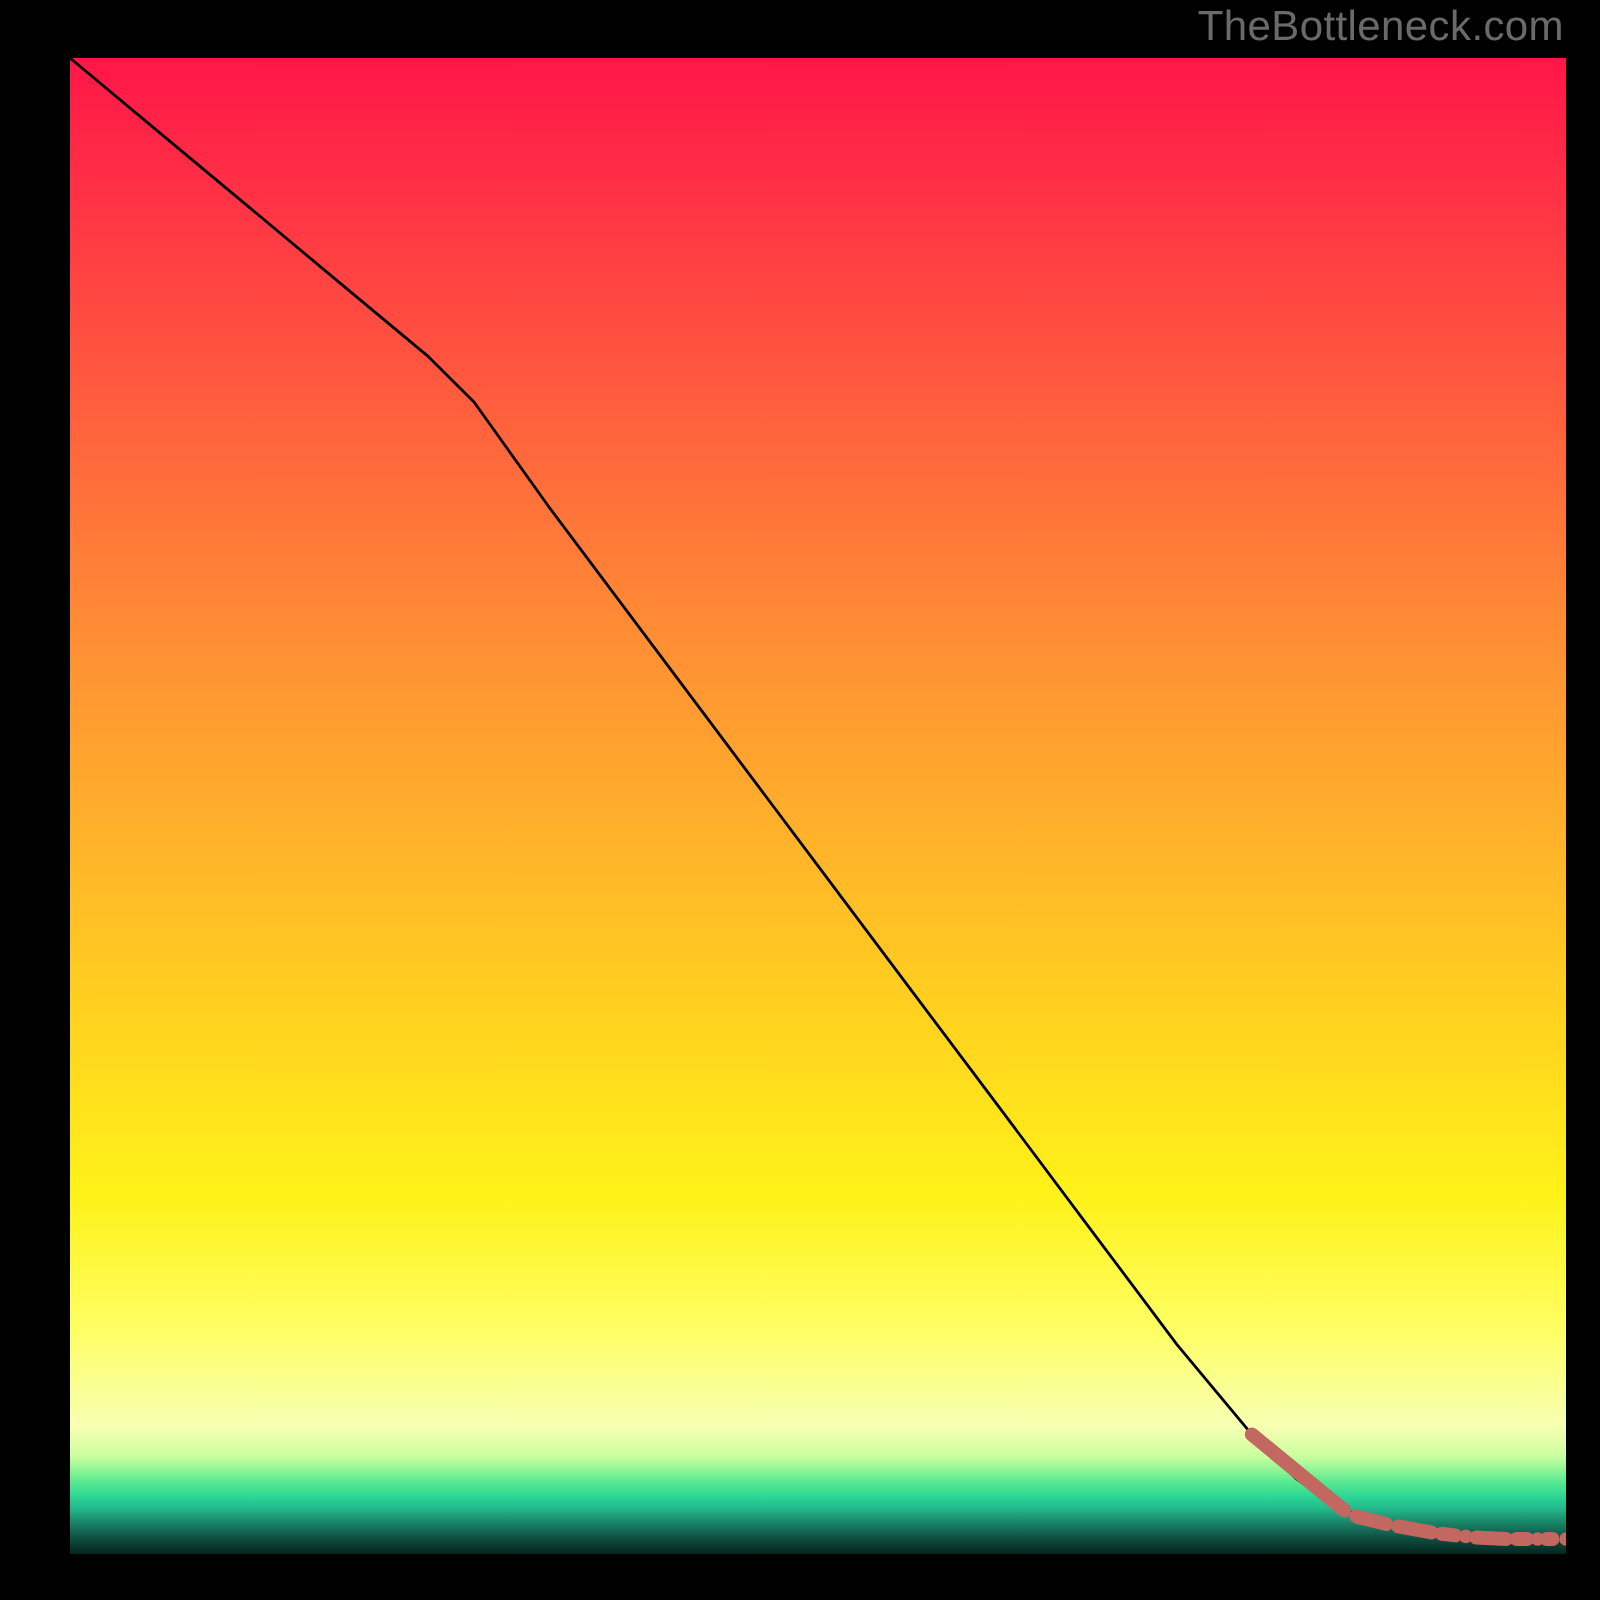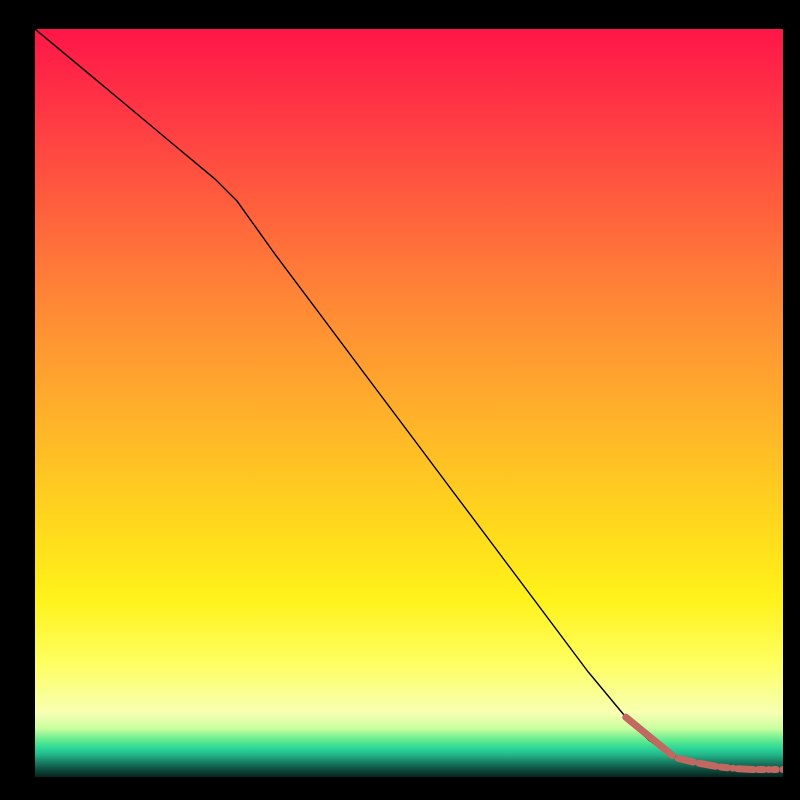--- a/index.html
+++ b/index.html
@@ -76,20 +76,21 @@
     stroke-linecap: round;
   }
   .dot {
     fill: #c26860;
   }
 </style>
 </head>
 <body>
 
 <div class="frame">
+  <div class="watermark">TheBottleneck.com</div>
   <div class="plot-area">
     <svg class="plot-svg" viewBox="0 0 748 748">
       <path id="main-path" class="line-main" d="M0.0 0.0 L44.9 37.4 L89.8 74.8 L134.6 112.2 L179.5 149.6 L202.0 172.0 L239.4 224.4 L284.2 284.2 L329.1 344.1 L374.0 403.9 L418.9 463.8 L463.8 523.6 L508.6 583.4 L553.5 643.3 L590.9 688.2 L613.4 710.6 L635.8 725.6 L658.2 733.0 L680.7 739.0 L703.1 740.5 L725.6 740.5 L748.0 740.5"></path>
       <g id="tail-group">
           <path class="dashed-tail" d="M590.9 688.2 L637.3 726.3"></path>
           <path class="dashed-tail" d="M643.3 729.3 L658.2 733.0"></path>
           <path class="dashed-tail" d="M664.2 734.2 L680.7 737.2"></path>
           <path class="dashed-tail" d="M685.9 737.9 L692.6 738.7"></path>
           <circle class="dot" cx="697.9" cy="739.2" r="3.4"></circle>
           <path class="dashed-tail" d="M703.1 739.8 L718.1 740.5"></path>

